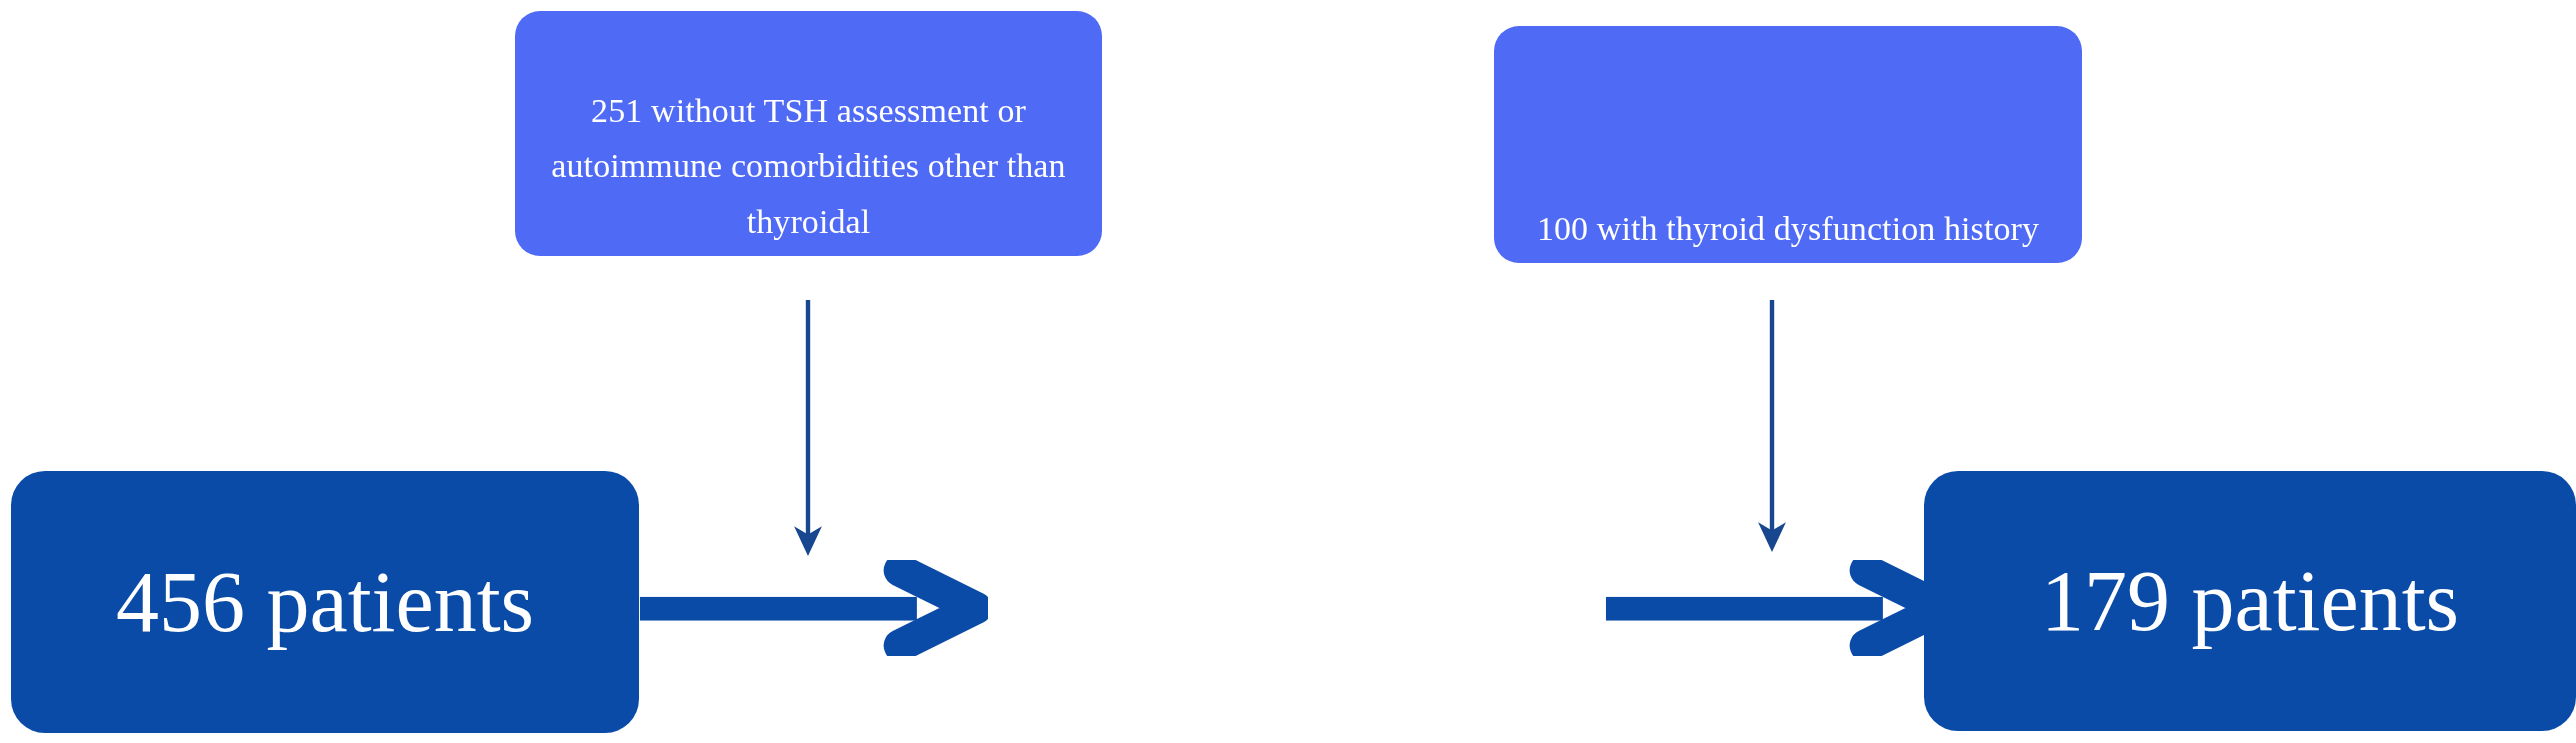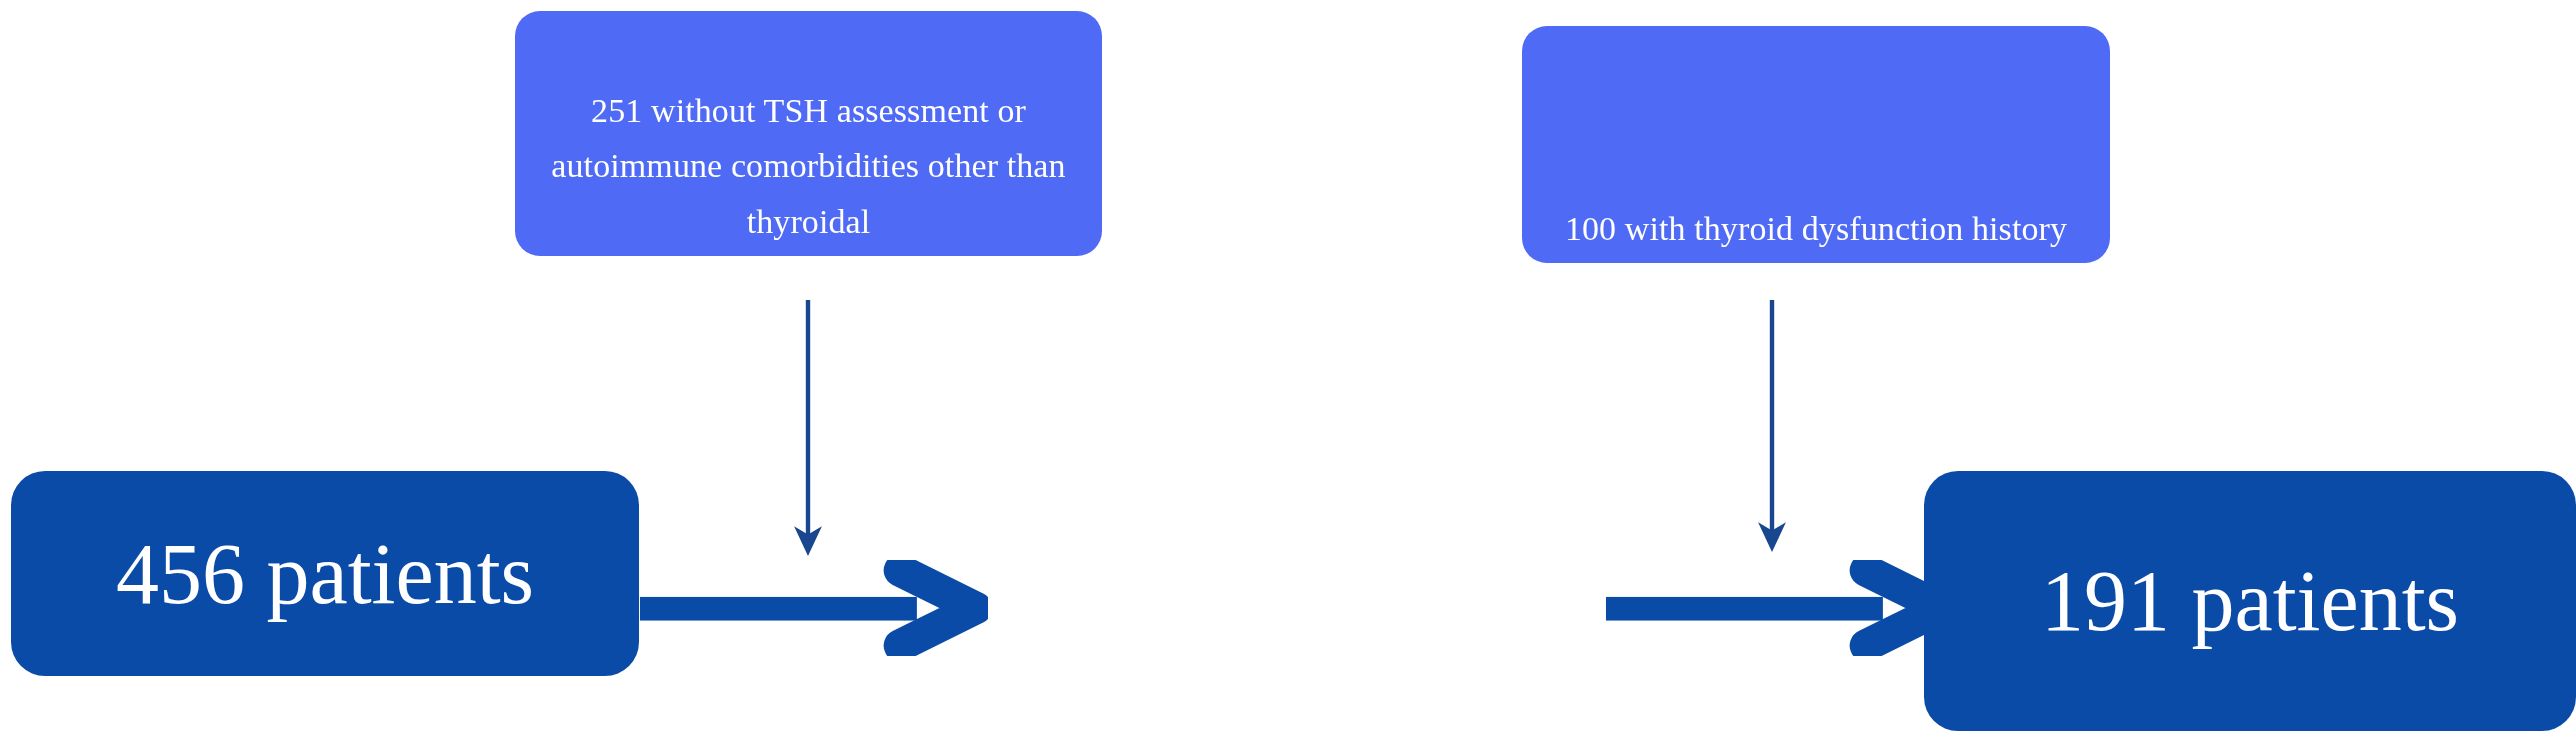--- a/index.html
+++ b/index.html
@@ -34,38 +34,38 @@
     line-height: 1.62;
     padding: 7.4px 25px;
     letter-spacing: 0.1px;
   }
   .callout-text {
     display: block;
     width: 100%;
   }
 
   #callout-1 { left: 515px;  top: 11px; width: 587px; height: 245px; }
-  #callout-2 { left: 1494px; top: 26px; width: 588px; height: 237px; margin-left: 28px; }
+  #callout-2 { left: 1494px; top: 26px; width: 588px; height: 237px; }
 
   
   .stage-box {
     position: absolute;
     box-sizing: border-box;
     background: #0b4ba8;
     border-radius: 34px;
     display: flex;
     align-items: center;
     justify-content: center;
     color: #ffffff;
     font-family: "Liberation Serif", serif;
     font-size: 86px;
     line-height: 1;
     white-space: nowrap;
   }
-  #stage-1 { left: 11px;   top: 471px; width: 628px;  height: 205px; }
+  #stage-1 { left: 11px;   top: 471px; width: 628px;  height: 262px; }
   #stage-2 { left: 982px; top: 471px; width: 623px;  height: 260px; }
   #stage-3 { left: 1924px; top: 471px; width: 652px;  height: 260px; }
 
   
   .flow-arrow {
     position: absolute;
     height: 96px;
   }
   .flow-arrow svg { display: block; width: 100%; height: 100%; }
   #flow-arrow-1 { left: 639px;  top: 560px; width: 349px; }
@@ -120,17 +120,17 @@
 
 
   <div class="flow-arrow" id="flow-arrow-2">
     <svg viewBox="0 0 470 130">
       <rect x="0" y="50" width="375" height="32" fill="#0b4ba8"></rect>
       <path d="M 352 14 L 455 65 L 352 116" fill="none" stroke="#0b4ba8" stroke-width="44" stroke-linecap="round" stroke-linejoin="round"></path>
     </svg>
   </div>
 
   <div class="stage-box" id="stage-3">
-    <span>191 patients</span>
+    <span>179 patients</span>
   </div>
 
 </div>
 
 
 </body></html>

